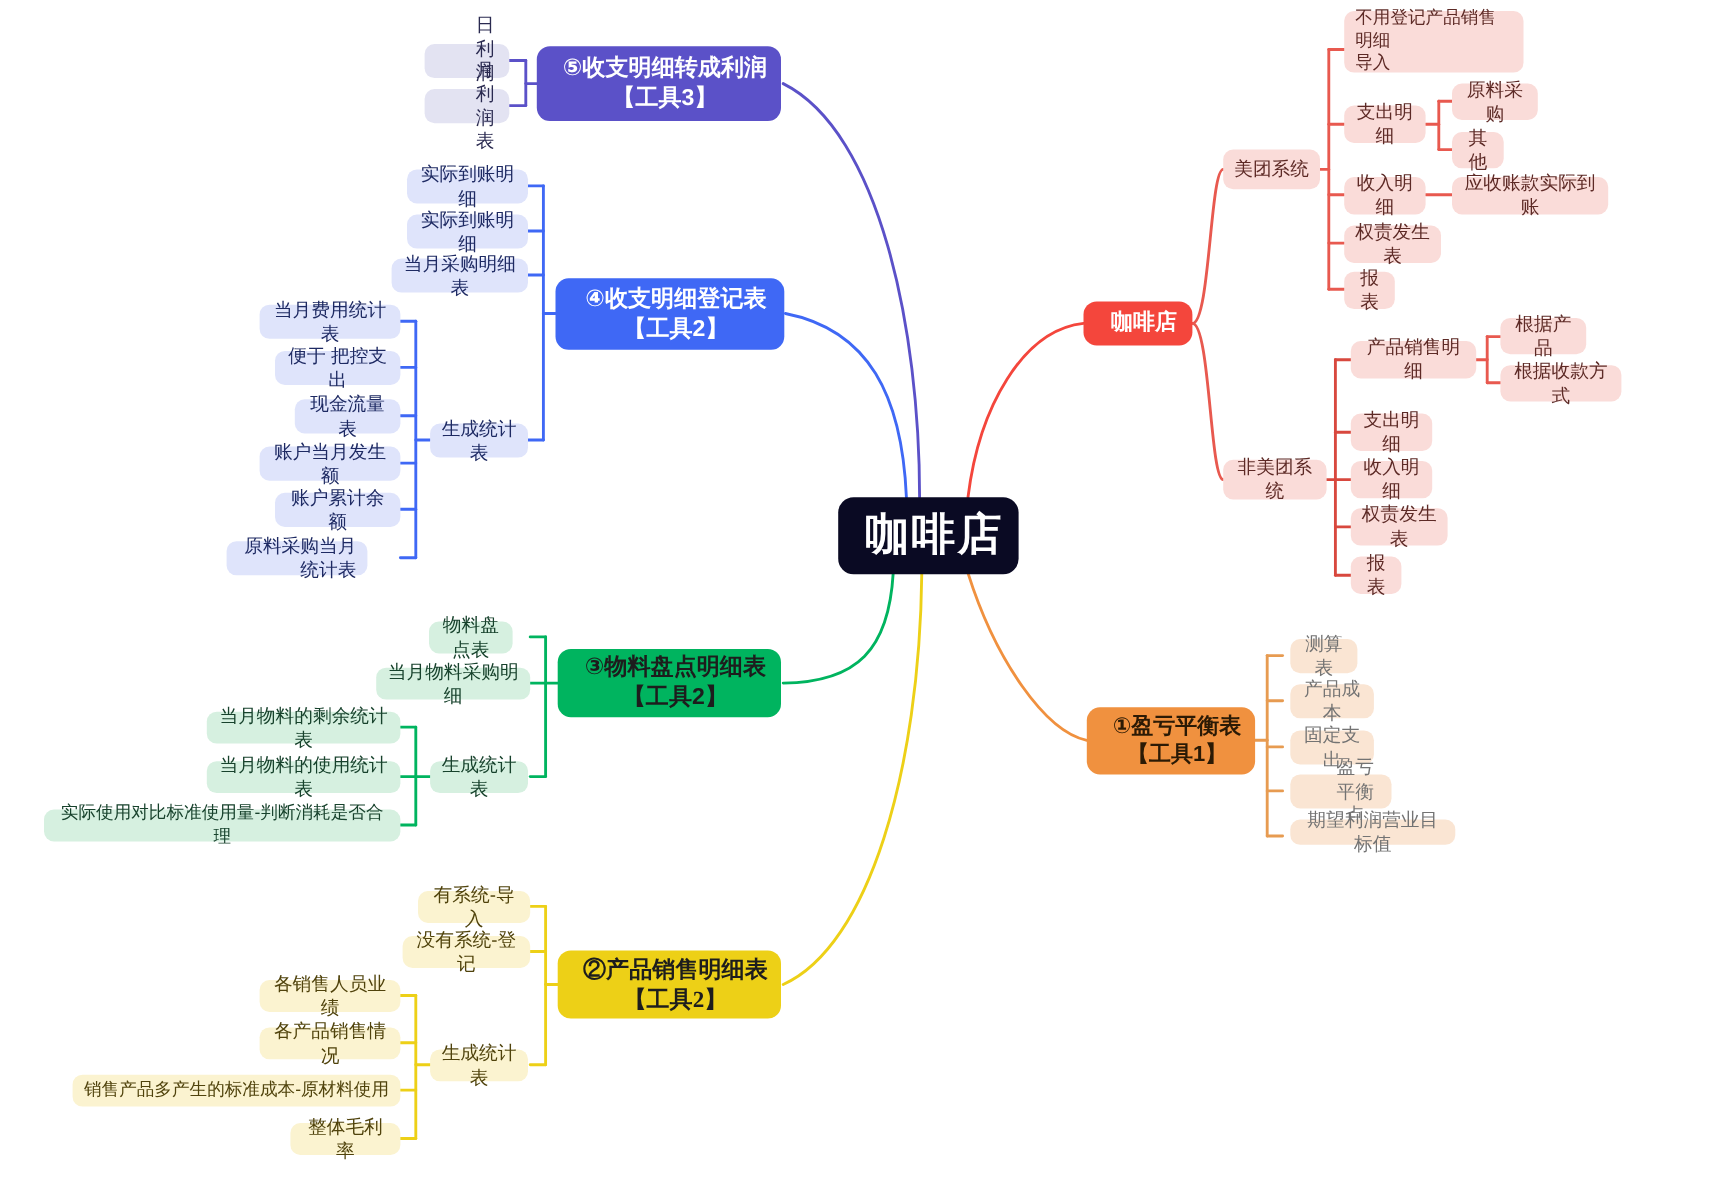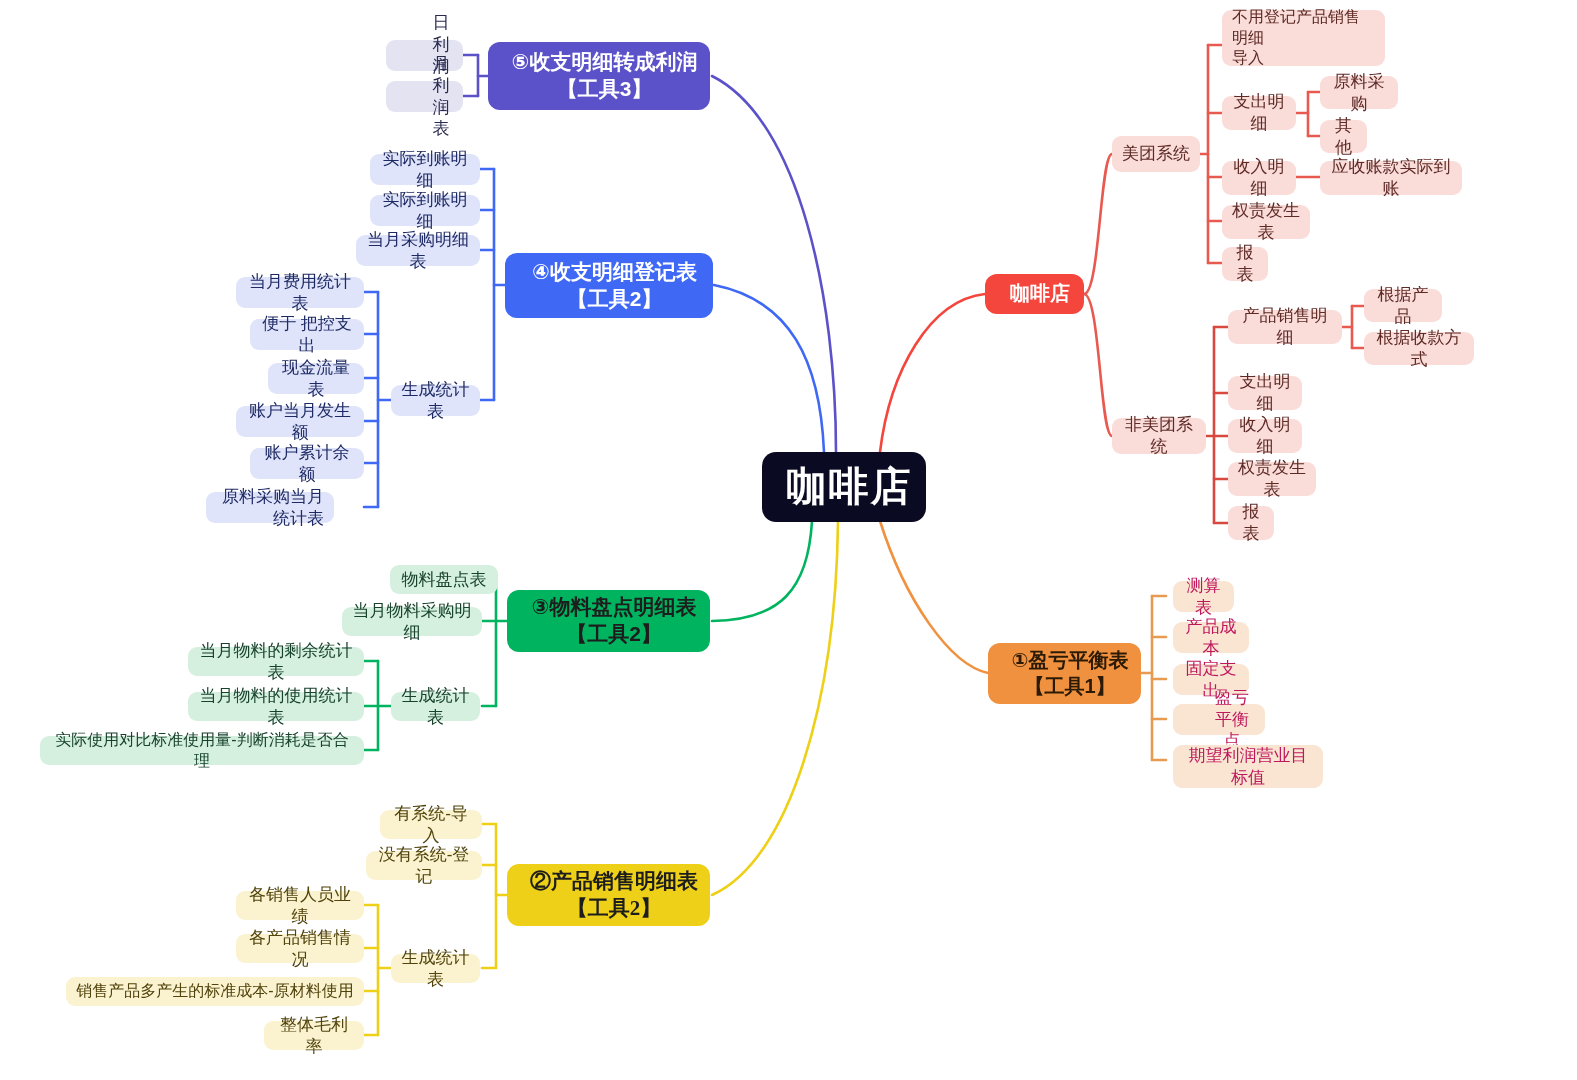--- a/index.html
+++ b/index.html
@@ -30,21 +30,21 @@
   .c-green {background:#00b45f;color:#1d1d1d;}
   .c-yellow{background:#edd017;color:#1d1d1d;font-family:Liberation Serif, serif;}
   .c-orange{background:#f0913f;color:#2b1a05;}
 
   
   .pill{
     border-radius:9px;font-size:17px;font-weight:400;
     padding:4px 10px;
   }
   .p-pink  {background:#fadcd9;color:#5d2a26;}
-  .p-peach {background:#fae5d3;color:#be185d;}
+  .p-peach {background:#fae5d3;color:#737373;}
   .p-lav   {background:#e3e3f2;color:#2a2a50;padding-left:43px;}
   .p-blue  {background:#dfe4fb;color:#1e2a63;}
   .p-green {background:#d6f0e0;color:#17422c;}
   .p-yellow{background:#fbf3d0;color:#50430c;}
 </style>
 </head>
 <body>
 
 <div id="canvas">
 
@@ -173,21 +173,21 @@
 <div class="node pill p-pink" style="left:1228px;top:419px;width:74px;height:34px;">收入明细</div>
 <div class="node pill p-pink" style="left:1228px;top:462px;width:88px;height:34px;">权责发生表</div>
 <div class="node pill p-pink" style="left:1228px;top:506px;width:46px;height:34px;">报表</div>
 
 <div class="node n-l1 c-orange" style="left:988px;top:643px;width:153px;height:61px;font-size:20px;">①盈亏平衡表
 【工具1】</div>
 <div class="node pill p-peach" style="left:1173px;top:581px;width:61px;height:31px;">测算表</div>
 <div class="node pill p-peach" style="left:1173px;top:622px;width:76px;height:31px;">产品成本</div>
 <div class="node pill p-peach" style="left:1173px;top:664px;width:76px;height:31px;">固定支出</div>
 <div class="node pill p-peach" style="left:1173px;top:704px;width:92px;height:31px;padding-left:36px;">盈亏平衡点</div>
-<div class="node pill p-peach" style="left:1173px;top:745px;width:150px;height:43px;">期望利润营业目标值</div>
+<div class="node pill p-peach" style="left:1173px;top:745px;width:150px;height:23px;">期望利润营业目标值</div>
 
 <div class="node n-l1 c-purple" style="left:488px;top:42px;width:222px;height:68px;font-size:21px;">⑤收支明细转成利润
 【工具3】</div>
 <div class="node pill p-lav" style="left:386px;top:40px;width:77px;height:31px;">日利润表</div>
 <div class="node pill p-lav" style="left:386px;top:81px;width:77px;height:31px;">月利润表</div>
 
 <div class="node n-l1 c-blue" style="left:505px;top:253px;width:208px;height:65px;font-size:21px;">④收支明细登记表
 【工具2】</div>
 <div class="node pill p-blue" style="left:370px;top:154px;width:110px;height:31px;">实际到账明细</div>
 <div class="node pill p-blue" style="left:370px;top:195px;width:110px;height:31px;">实际到账明细</div>
@@ -195,21 +195,21 @@
 <div class="node pill p-blue" style="left:391px;top:385px;width:89px;height:31px;">生成统计表</div>
 <div class="node pill p-blue" style="left:236px;top:277px;width:128px;height:31px;">当月费用统计表</div>
 <div class="node pill p-blue" style="left:250px;top:319px;width:114px;height:31px;">便于 把控支出</div>
 <div class="node pill p-blue" style="left:268px;top:363px;width:96px;height:31px;">现金流量表</div>
 <div class="node pill p-blue" style="left:236px;top:406px;width:128px;height:31px;">账户当月发生额</div>
 <div class="node pill p-blue" style="left:250px;top:448px;width:114px;height:31px;">账户累计余额</div>
 <div class="node pill p-blue" style="left:206px;top:492px;width:128px;height:31px;text-align:right;">原料采购当月统计表</div>
 
 <div class="node n-l1 c-green" style="left:507px;top:590px;width:203px;height:62px;font-size:21px;">③物料盘点明细表
 【工具2】</div>
-<div class="node pill p-green" style="left:390px;top:565px;width:108px;height:29px;">物料盘点表</div>
+<div class="node pill p-green" style="left:390px;top:565px;width:76px;height:29px;">物料盘点表</div>
 <div class="node pill p-green" style="left:342px;top:607px;width:140px;height:29px;">当月物料采购明细</div>
 <div class="node pill p-green" style="left:391px;top:692px;width:89px;height:29px;">生成统计表</div>
 <div class="node pill p-green" style="left:188px;top:647px;width:176px;height:29px;">当月物料的剩余统计表</div>
 <div class="node pill p-green" style="left:188px;top:692px;width:176px;height:29px;">当月物料的使用统计表</div>
 <div class="node pill p-green" style="left:40px;top:736px;width:324px;height:29px;font-size:16px;">实际使用对比标准使用量-判断消耗是否合理</div>
 
 <div class="node n-l1 c-yellow" style="left:507px;top:864px;width:203px;height:62px;font-size:21px;">②产品销售明细表
 【工具2】</div>
 <div class="node pill p-yellow" style="left:380px;top:810px;width:102px;height:29px;">有系统-导入</div>
 <div class="node pill p-yellow" style="left:366px;top:851px;width:116px;height:29px;">没有系统-登记</div>

